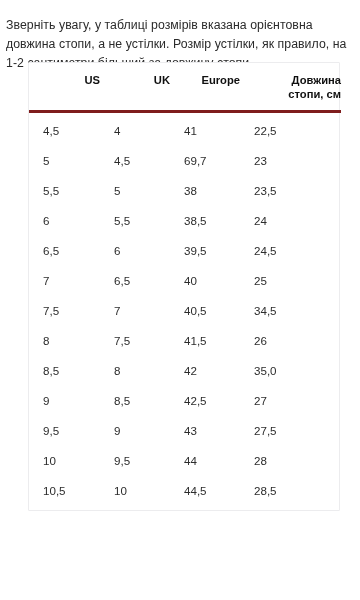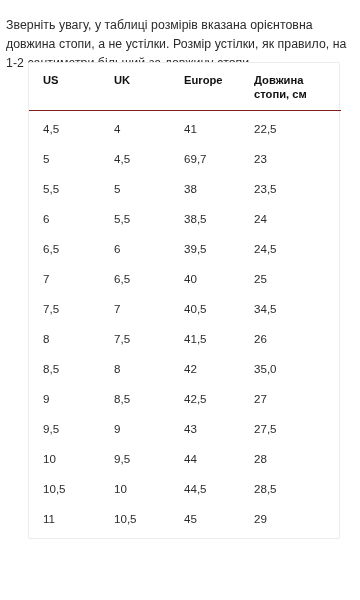--- a/index.html
+++ b/index.html
@@ -47,28 +47,28 @@
     box-sizing: border-box;
   }
 
   table.size-table {
     border-collapse: collapse;
     width: 100%;
     table-layout: fixed;
   }
 
   table.size-table thead th {
-    text-align: left;
+    text-align: right;
     font-size: 11.2px;
     font-weight: bold;
     color: #101010;
     padding: 10px 0 9px 0;
     line-height: 14px;
     vertical-align: top;
-    border-bottom: 1px solid #7f1d1d;
+    border-bottom: 3px solid #7f1d1d;
     box-sizing: border-box;
   }
 
   table.size-table tbody td {
     text-align: left;
     font-size: 11.6px;
     font-weight: normal;
     color: #2c2c2c;
     padding: 0;
     height: 30px;
@@ -184,23 +184,17 @@
             <td class="col-uk">9,5</td>
             <td class="col-eu">44</td>
             <td class="col-len">28</td>
           </tr>
           <tr>
             <td class="col-us">10,5</td>
             <td class="col-uk">10</td>
             <td class="col-eu">44,5</td>
             <td class="col-len">28,5</td>
           </tr>
-          <tr>
-            <td class="col-us">11</td>
-            <td class="col-uk">10,5</td>
-            <td class="col-eu">45</td>
-            <td class="col-len">29</td>
-          </tr>
         </tbody>
     </table>
   </div>
 
 </div>
 
 </body></html>

